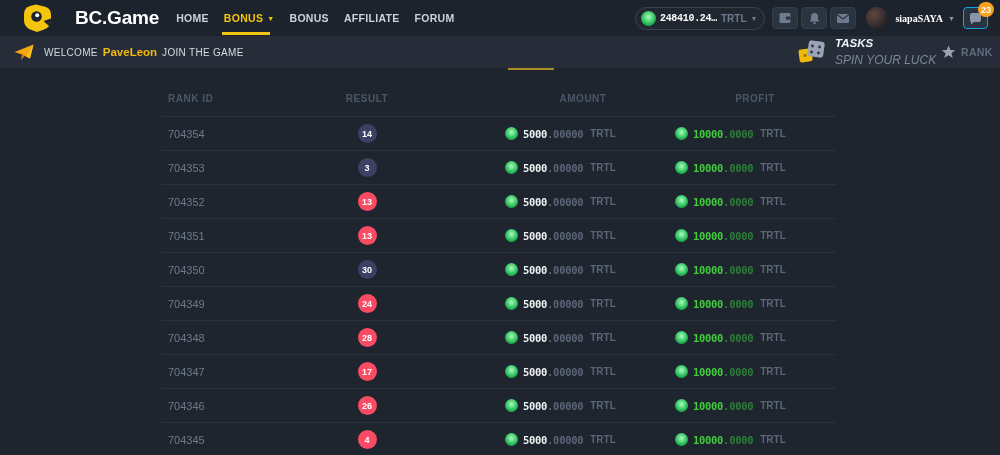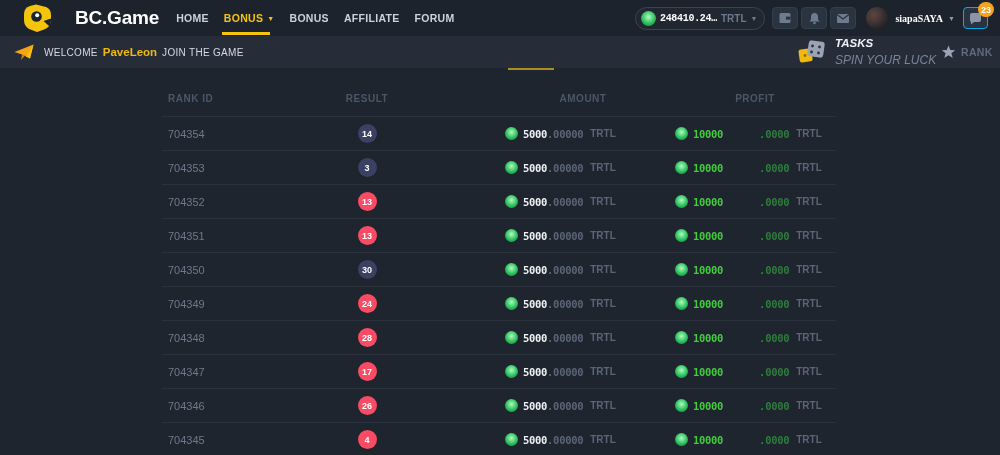--- a/index.html
+++ b/index.html
@@ -67,21 +67,21 @@
   .cell-result { left:170px; width:70px; justify-content:center; }
   .badge { width:19px; height:19px; border-radius:50%; display:flex; align-items:center; justify-content:center; font-size:9px; font-weight:bold; color:#fff; }
   .badge.dark { background:#3b4162; }
   .badge.red { background:#f94b63; }
   .cell-amount { left:343px; }
   .cell-profit { left:513px; }
   .amt { margin-left:5px; font-size:10.5px; font-weight:bold; font-family:"DejaVu Sans Mono", monospace; letter-spacing:-0.3px; }
   .amt b { color:#eef1f4; font-weight:bold; }
   .amt i { font-style:normal; color:#5a6577; }
   .amt.green b { color:#43cb3e; }
-  .amt.green i { color:#2c7e3a;padding-left:36px; }
+  .amt.green i { color:#2c7e3a; }
   .cur { margin-left:7px; font-size:10px; font-weight:bold; color:#5a6577; }
 </style>
 </head>
 <body>
 
 <header class="navbar">
   <div class="logo">
     <svg width="27" height="28" viewBox="0 0 27 28">
       <path d="M12 0.5 L22 3 Q27 5 27 11 L27 16 Q27 23 20 25.5 L13 28 L5 25 Q0 22 0 16 L0 10 Q0 4 6 2 Z" fill="#f5c50d"></path>
       <circle cx="12.5" cy="12.5" r="5.3" fill="#1c232d"></circle>

